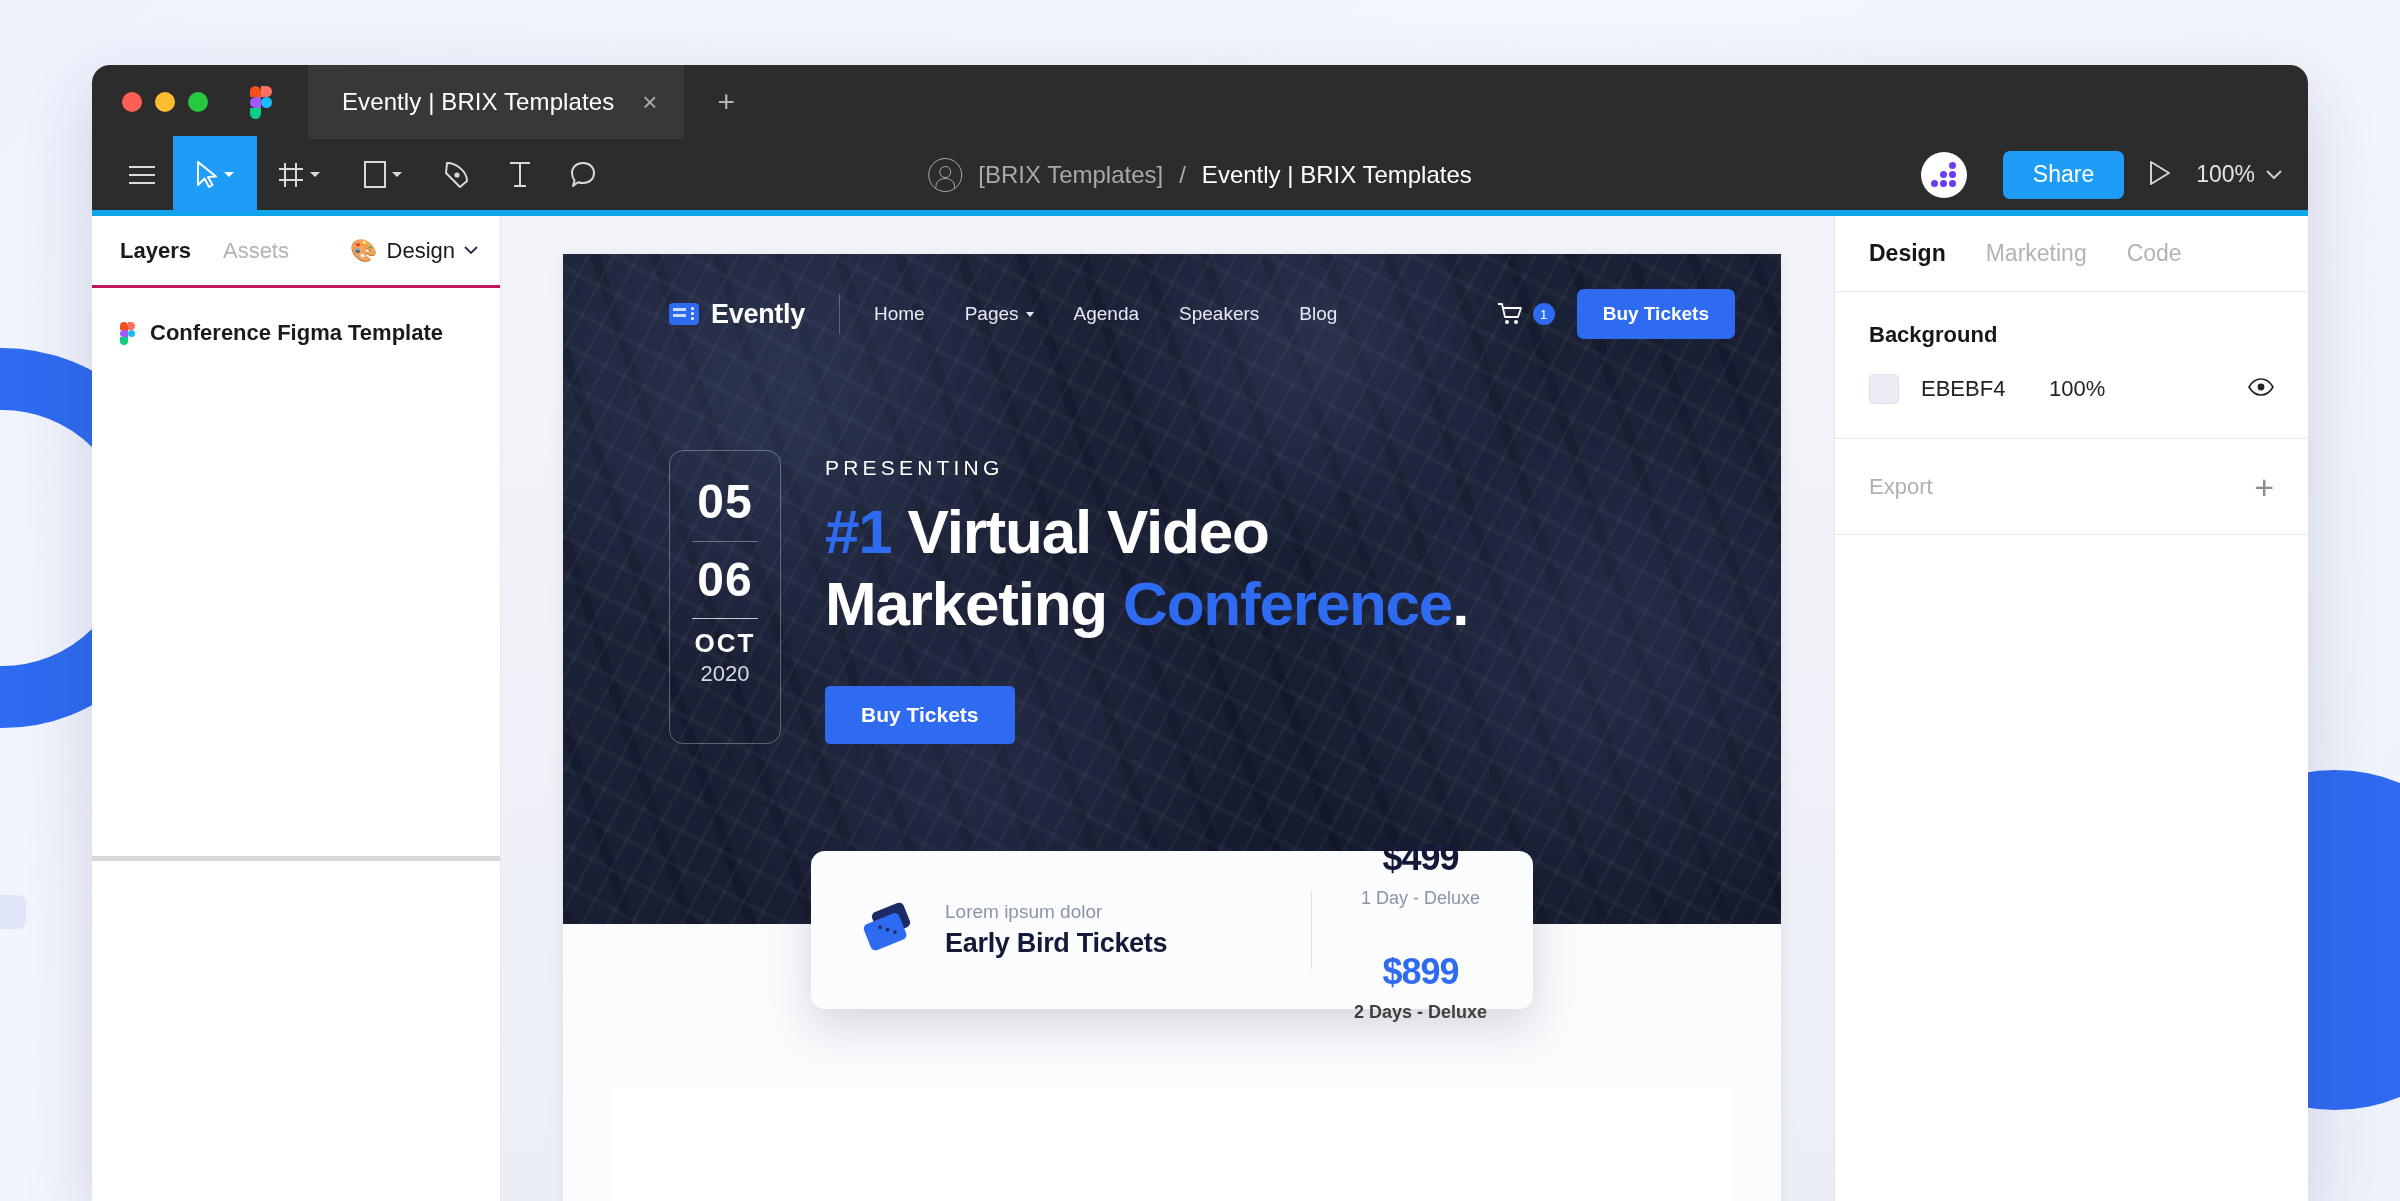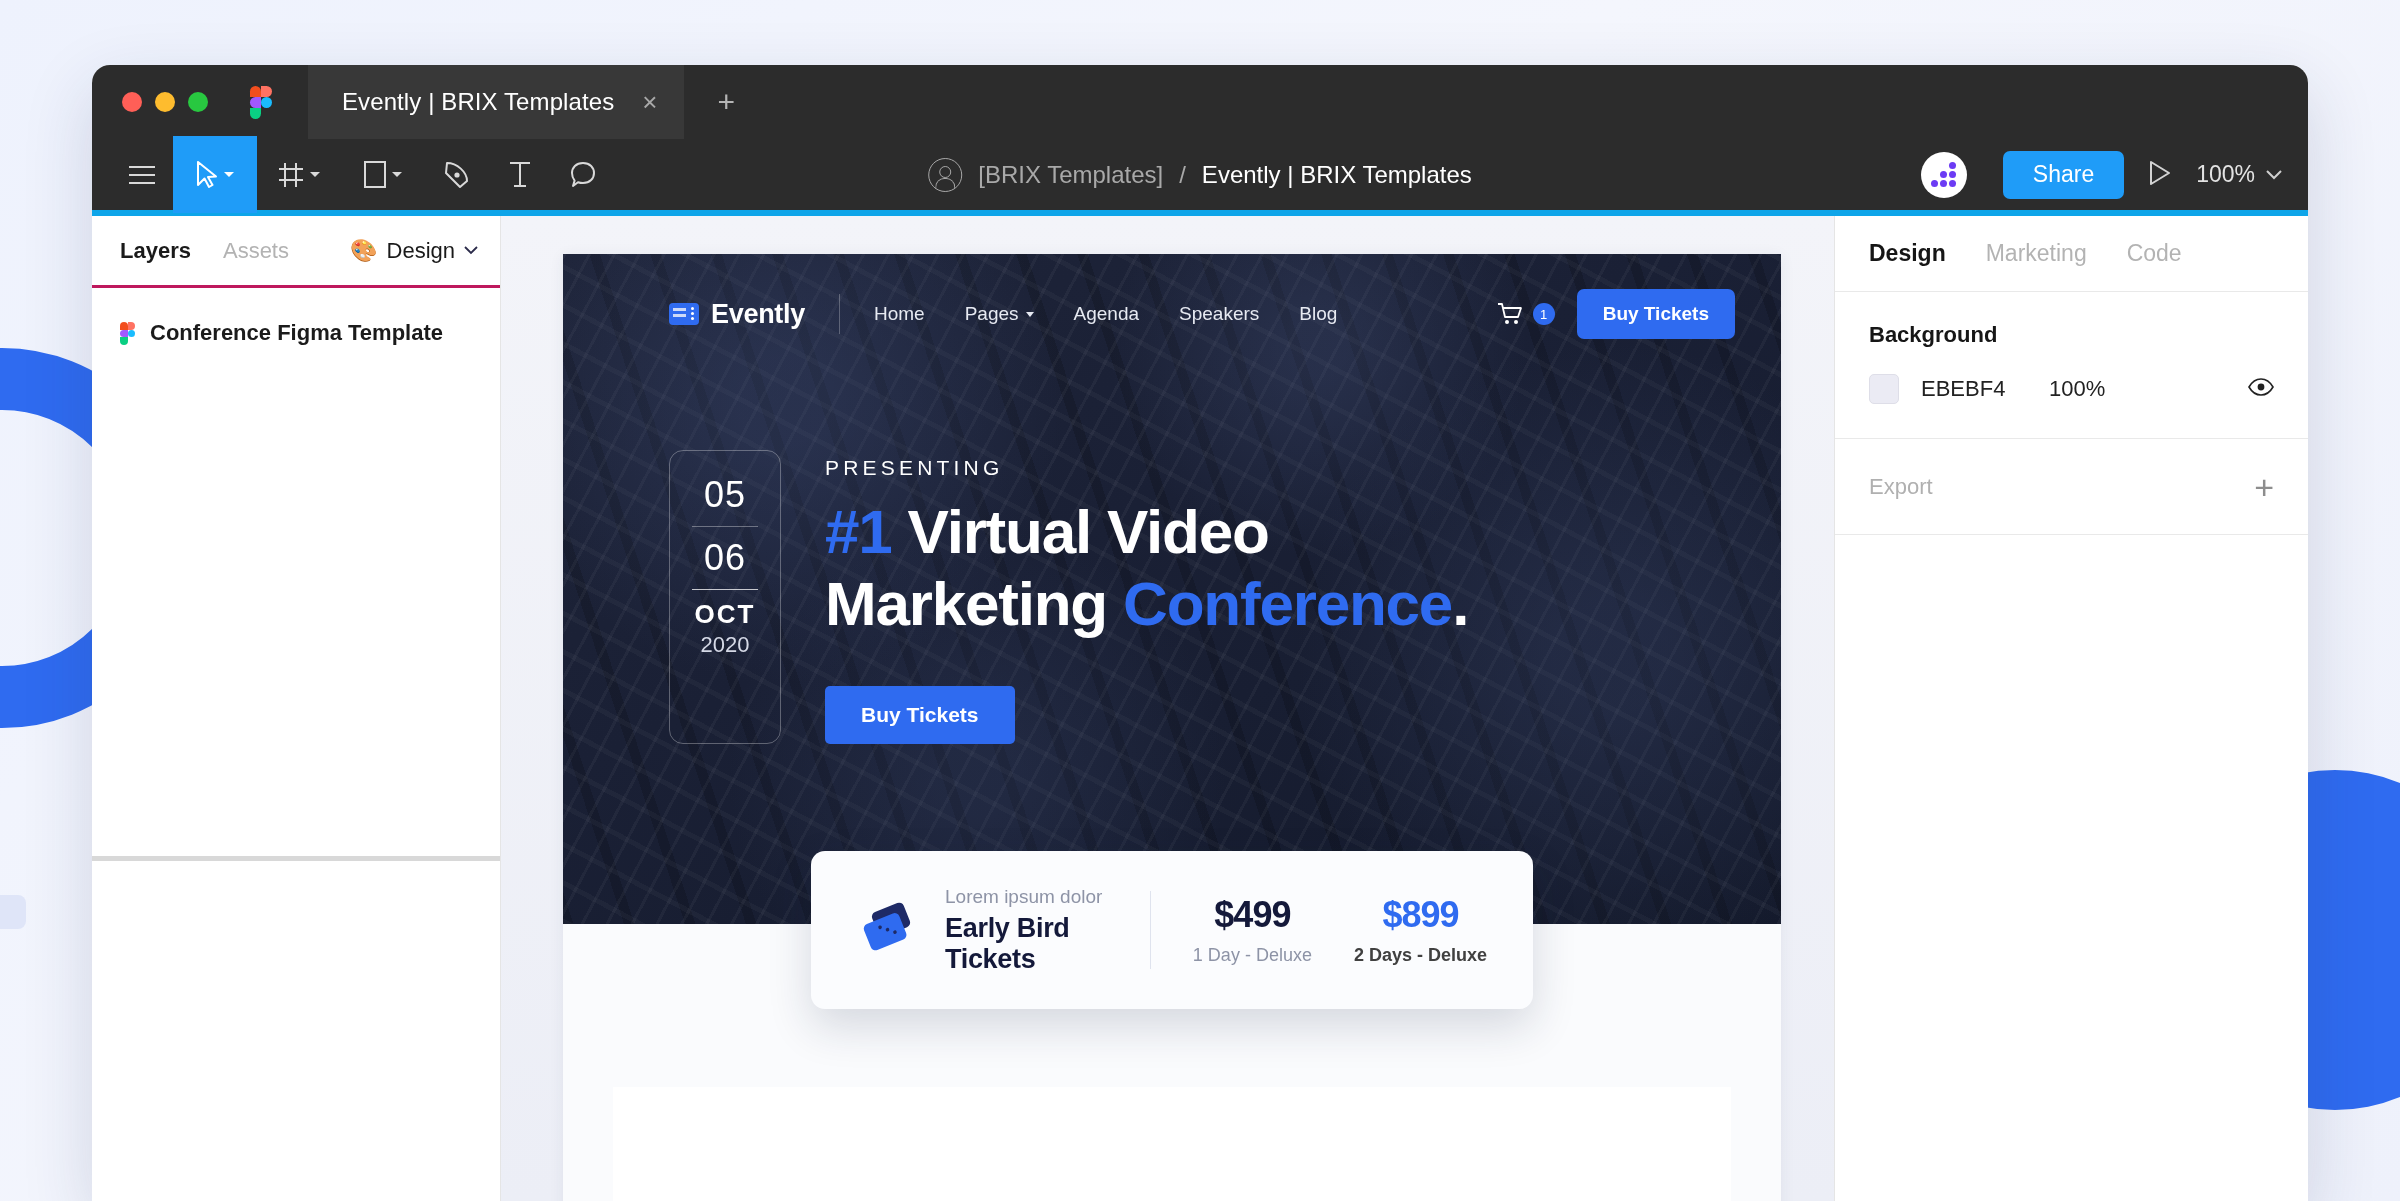--- a/index.html
+++ b/index.html
@@ -258,21 +258,21 @@
   
   .hero-inner { position: absolute; left: 106px; top: 196px; right: 60px; display: flex; gap: 44px; }
   .date-box {
     width: 112px; flex: 0 0 112px;
     border: 1.5px solid rgba(255,255,255,.30);
     border-radius: 14px;
     padding: 22px 0 20px;
     text-align: center;
     color: #fff;
   }
-  .date-d { font-size: 36px; font-weight: 400; letter-spacing: 1px; line-height: 1.22; }
+  .date-d { font-size: 48px; font-weight: 700; letter-spacing: 1px; line-height: 1.22; }
   .date-rule { height: 1px; background: rgba(255,255,255,.34); margin: 9px 22px; }
   .date-rule.strong { background: rgba(255,255,255,.75); }
   .date-m { font-size: 26px; font-weight: bold; letter-spacing: 2px; }
   .date-y { font-size: 22px; font-weight: 300; color: #d5d9e6; margin-top: 2px; }
 
   .hero-text { padding-top: 6px; }
   .eyebrow { color: #fff; font-size: 21px; letter-spacing: 4.2px; margin-bottom: 16px; }
   .headline { font-size: 62px; font-weight: bold; color: #fff; line-height: 1.16; letter-spacing: -1.2px; }
   .accent { color: #2f6bf0; }
   .hero-btns { display: flex; gap: 32px; margin-top: 46px; }
@@ -299,21 +299,21 @@
     box-shadow: 0 18px 44px rgba(25,35,70,.16);
     display: flex; align-items: center;
     padding: 0 46px;
     z-index: 5;
   }
   .ticket-icon { flex: 0 0 64px; margin-right: 24px; }
   .pc-labels { flex: 1; }
   .pc-sub { color: #8d93a6; font-size: 19px; margin-bottom: 5px; }
   .pc-title { color: #14193a; font-size: 27px; font-weight: bold; letter-spacing: -.3px; }
   .pc-rule { width: 1px; height: 78px; background: #dfe3ee; margin: 0 42px 0 0; }
-  .pc-prices { display: flex; gap: 42px; }
+  .pc-prices { display: flex; gap: 42px; flex-direction: column; }
   .pc-price { text-align: center; min-width: 110px; }
   .pc-amt { font-size: 36px; font-weight: bold; letter-spacing: -1px; }
   .pc-amt.dark { color: #14193a; }
   .pc-amt.blue { color: #2f6bf0; }
   .pc-when { font-size: 18px; margin-top: 9px; }
   .pc-when.muted { color: #8d93a6; }
   .pc-when.dark { color: #404040; font-weight: bold; }
 
   .below-fold { position: absolute; left: 0; right: 0; top: 670px; bottom: 0; background: #fafbfd; }
   .below-block { position: absolute; left: 50px; right: 50px; top: 163px; bottom: 0; background: #fff; }

